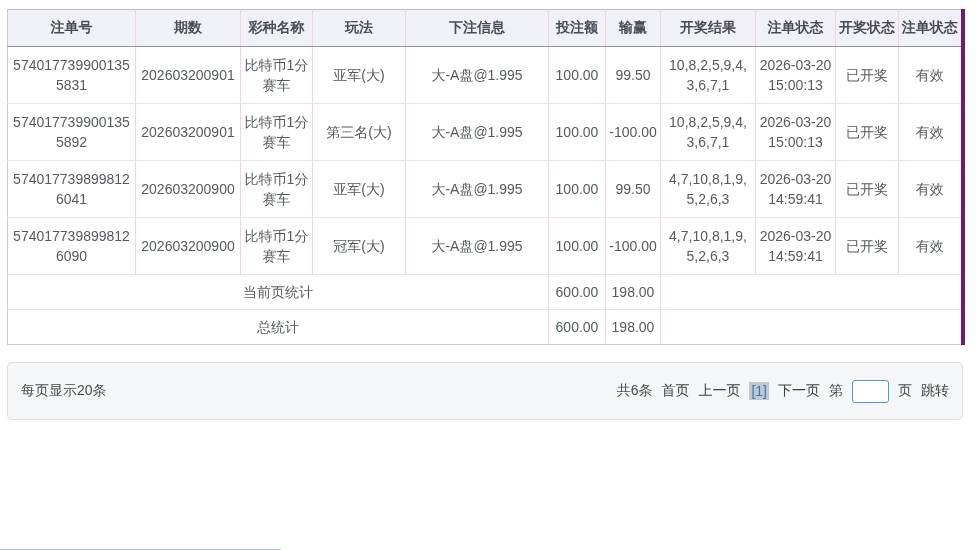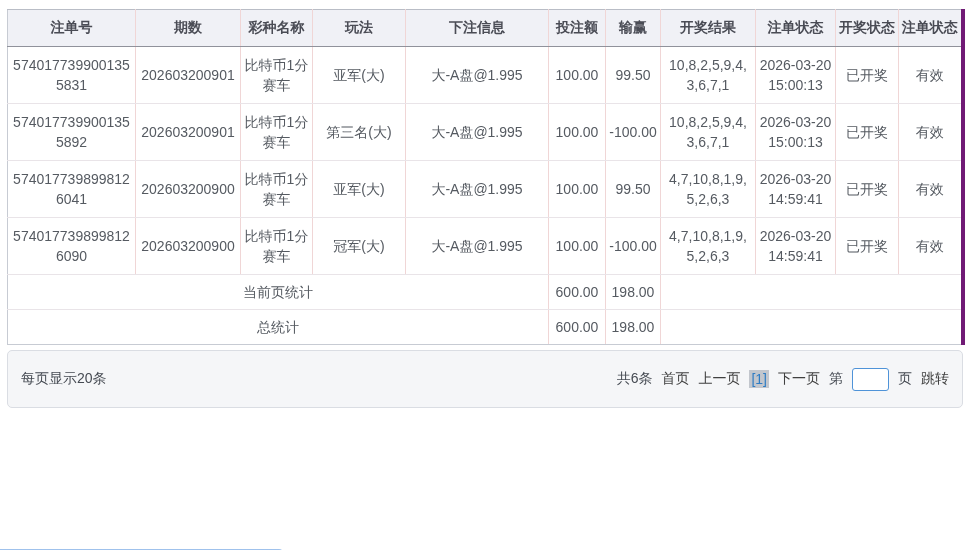--- a/index.html
+++ b/index.html
@@ -43,21 +43,21 @@
     background: #fff;
   }
   table.records tbody tr { height: 57px; }
   table.records tr.summary-row { height: 35px; }
   table.records tr.summary-row td { word-break: keep-all; }
   table.records td:first-child, table.records th:first-child { border-left: 1px solid #c7cbd3; }
   table.records td:last-child, table.records th:last-child { border-right: 4px solid #701a75; }
   table.records tr.summary-row:last-child td { border-bottom: 1px solid #c7cbd3; }
 
   .footer-bar {
-    margin: 5px 0 0 7px;
+    margin: 17px 0 0 7px;
     width: 956px;
     height: 58px;
     background: #f5f6f8;
     border: 1px solid #dadde3;
     border-radius: 5px;
     display: flex;
     align-items: center;
     justify-content: space-between;
     padding: 0 13px 0 13px;
     font-size: 14px;

